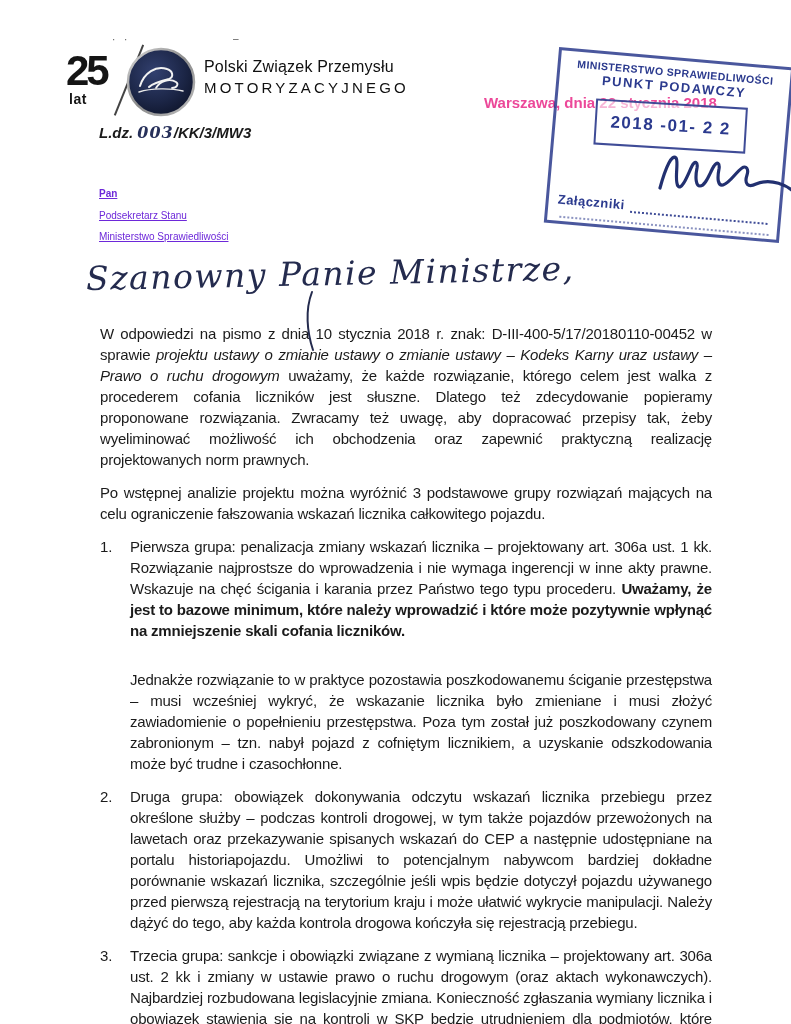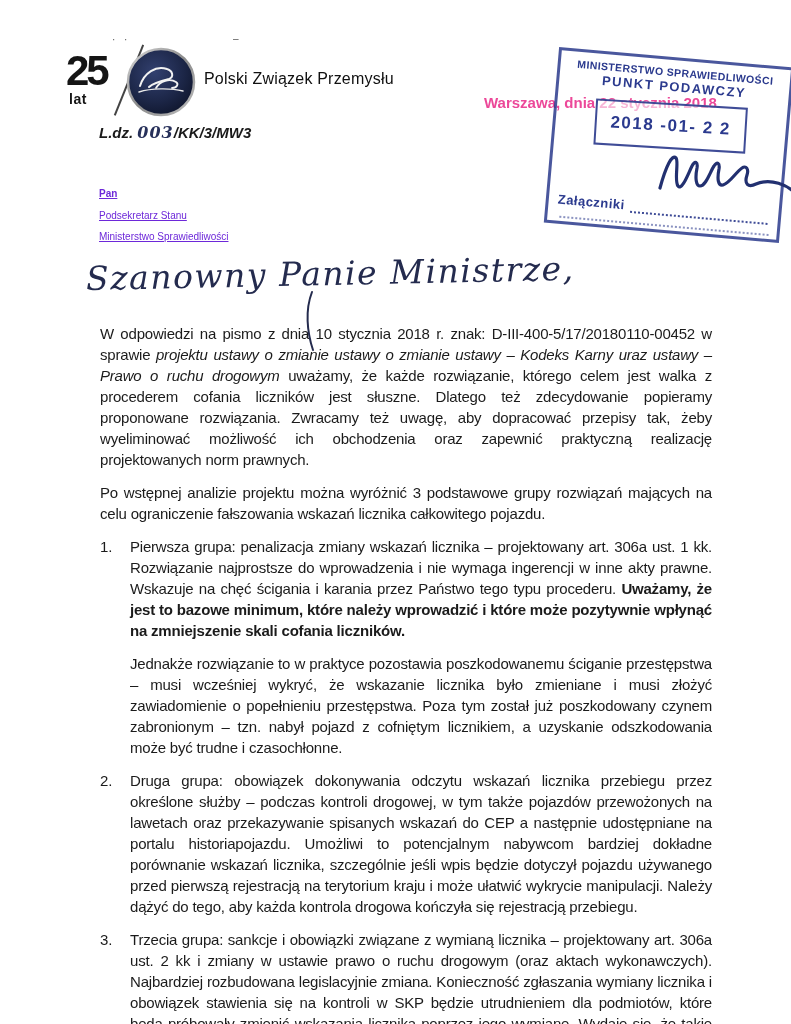--- a/index.html
+++ b/index.html
@@ -14,21 +14,21 @@
   .artifact.a1{left:112px;top:34px;}
   .artifact.a2{left:233px;top:33px;}
 
   
   .logo-years{position:absolute;left:66px;top:50px;width:70px;height:62px;}
   .logo-years .num{font-family:"Liberation Sans",sans-serif;font-size:42px;font-weight:600;letter-spacing:-3px;color:#151515;line-height:1;}
   .logo-years .unit{position:absolute;left:3px;top:41px;font-size:14px;font-weight:600;color:#151515;letter-spacing:0.5px;}
   .logo-slash{position:absolute;left:128px;top:42px;width:1.5px;height:76px;background:#444;transform:rotate(22deg);}
   .logo-circle{position:absolute;left:126px;top:46px;}
   .org-name{position:absolute;left:204px;top:58px;color:#101010;}
-  .org-name .l1{font-size:16px;font-weight:500;letter-spacing:0.2px;margin-top:12px;}
+  .org-name .l1{font-size:16px;font-weight:500;letter-spacing:0.2px;}
   .org-name .l2{font-size:15px;font-weight:500;letter-spacing:3.2px;margin-top:3px;}
 
   .place-date{position:absolute;left:484px;top:94px;font-size:15px;font-weight:600;color:#ec4899;z-index:1;}
 
   .reference{position:absolute;left:99px;top:123px;font-size:15px;font-style:italic;font-weight:600;color:#1a1a1a;}
   .reference .hand{font-family:"DejaVu Serif",serif;color:#27305a;font-size:16px;letter-spacing:1px;}
 
   
   .stamp{
     position:absolute;left:551px;top:57px;width:236px;height:176px;
@@ -69,21 +69,21 @@
     font-size:15px;line-height:21px;letter-spacing:-0.2px;
     text-align:justify;color:#1b1b1b;
   }
   .letter-body p{margin:0 0 12px 0;}
   .letter-body .it{font-style:italic;}
   .letter-body .bd{font-weight:700;}
   .list-item{display:flex;margin-bottom:12px;}
   .list-item .num{width:30px;flex-shrink:0;}
   .list-item .item-text{flex:1;text-align:justify;}
   .list-item .item-text p{margin:0;}
-  .list-item .item-text p + p{margin-top:12px;}
+  .list-item .item-text p + p{margin-top:28px;}
 </style>
 </head>
 <body>
 
 <div class="page">
 
   <div class="artifact a1">· ·</div>
   <div class="artifact a2">–</div>
 
   <div class="logo-years">
@@ -106,20 +106,21 @@
         </linearGradient>
       </defs>
       <circle cx="35" cy="36" r="33" fill="url(#lg)" stroke="url(#rim)" stroke-width="2.5"></circle>
       <path d="M14,40 C18,27 30,19 41,23 C47,25 48,31 43,33 C35,35 27,37 23,41" fill="none" stroke="#f2f2f2" stroke-width="2" stroke-linecap="round"></path>
       <path d="M30,42 C34,35 44,32 50,36 C53,38 51,42 46,42" fill="none" stroke="#f2f2f2" stroke-width="1.8" stroke-linecap="round"></path>
       <path d="M13,46 C25,42 45,42 57,45" fill="none" stroke="#e8e8e8" stroke-width="1.4" stroke-linecap="round"></path>
     </svg>
   </div>
   <div class="org-name">
     <div class="l1">Polski Związek Przemysłu</div>
+    <div class="l2">MOTORYZACYJNEGO</div>
   </div>
 
   <div class="place-date">Warszawa, dnia 22 stycznia 2018</div>
 
   <div class="reference">
     <span>L.dz.</span>
     <span class="hand">003</span><span>/KK/3/MW3</span>
   </div>
 
   <div class="stamp">

